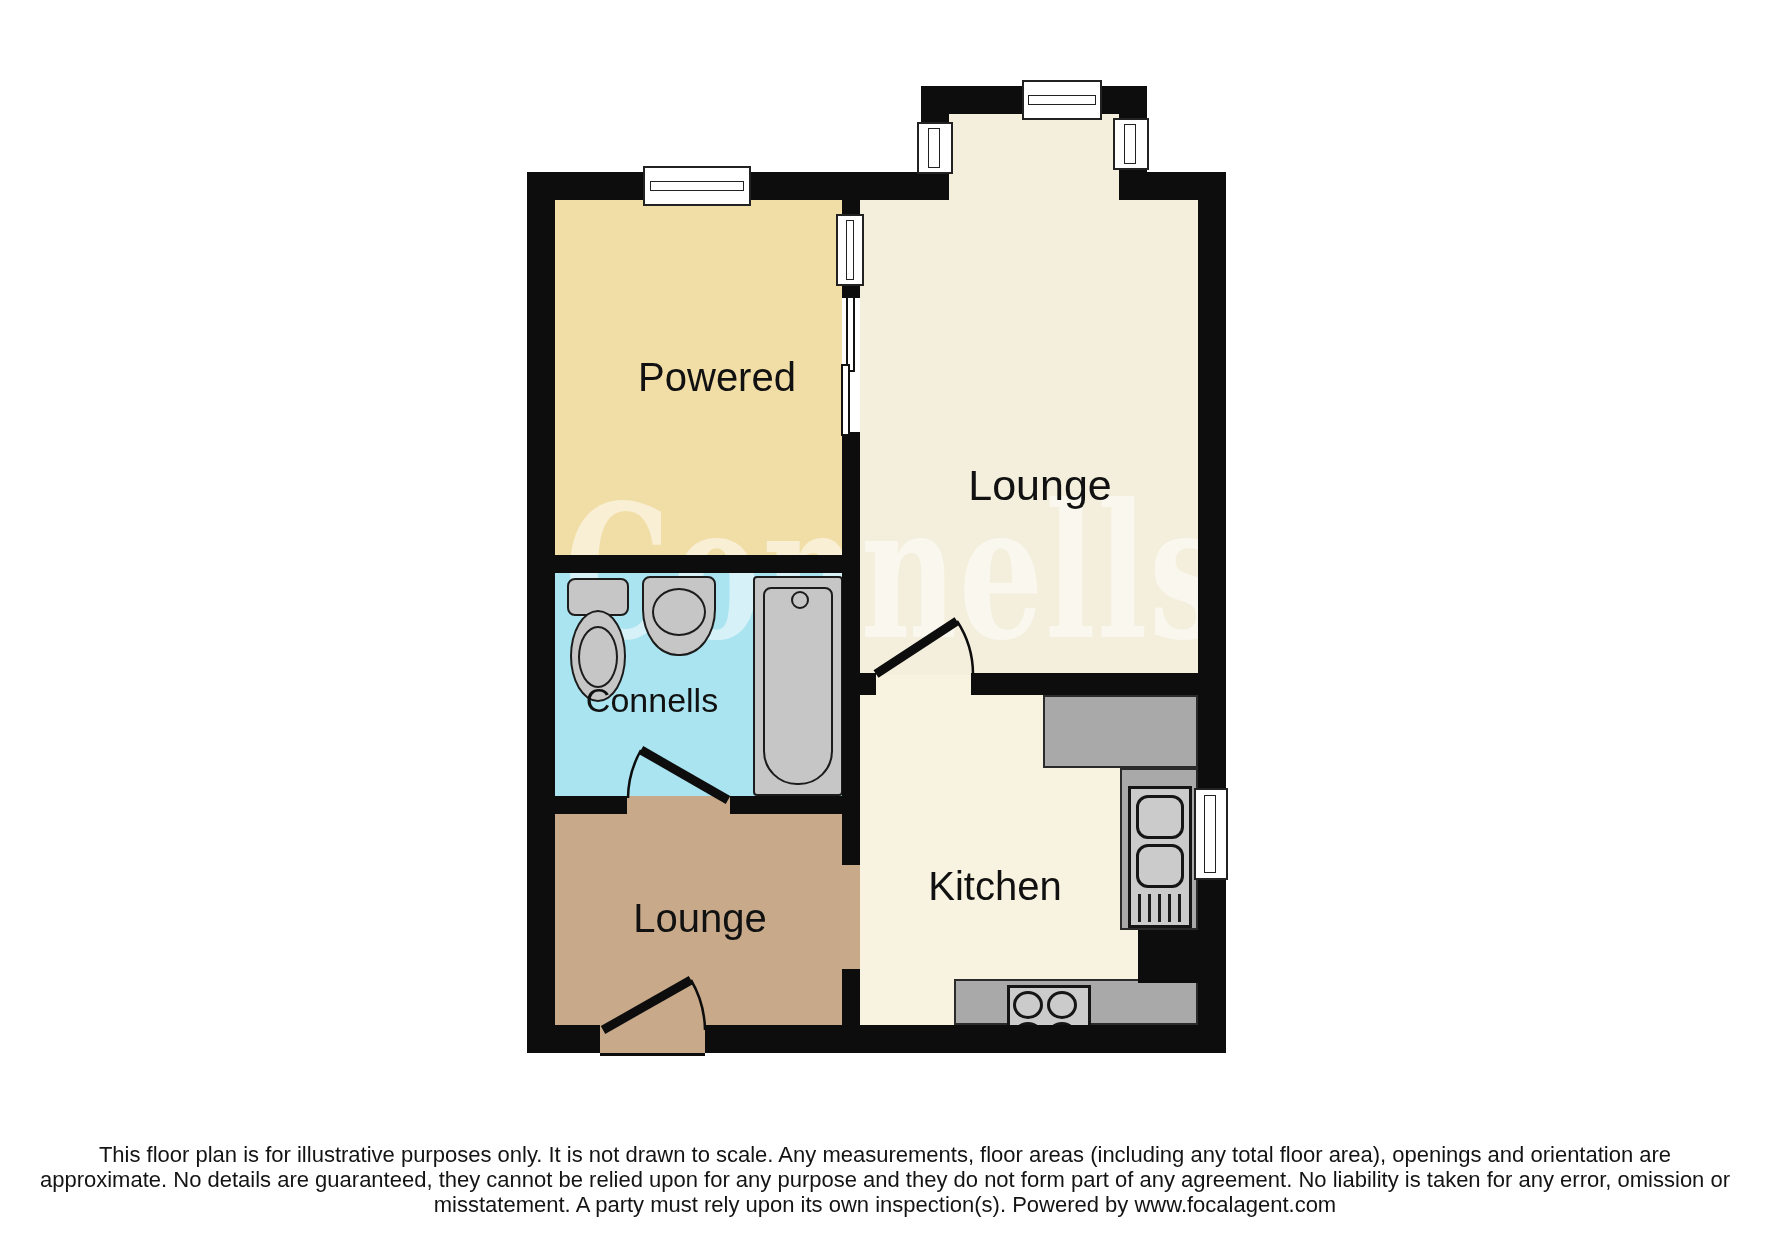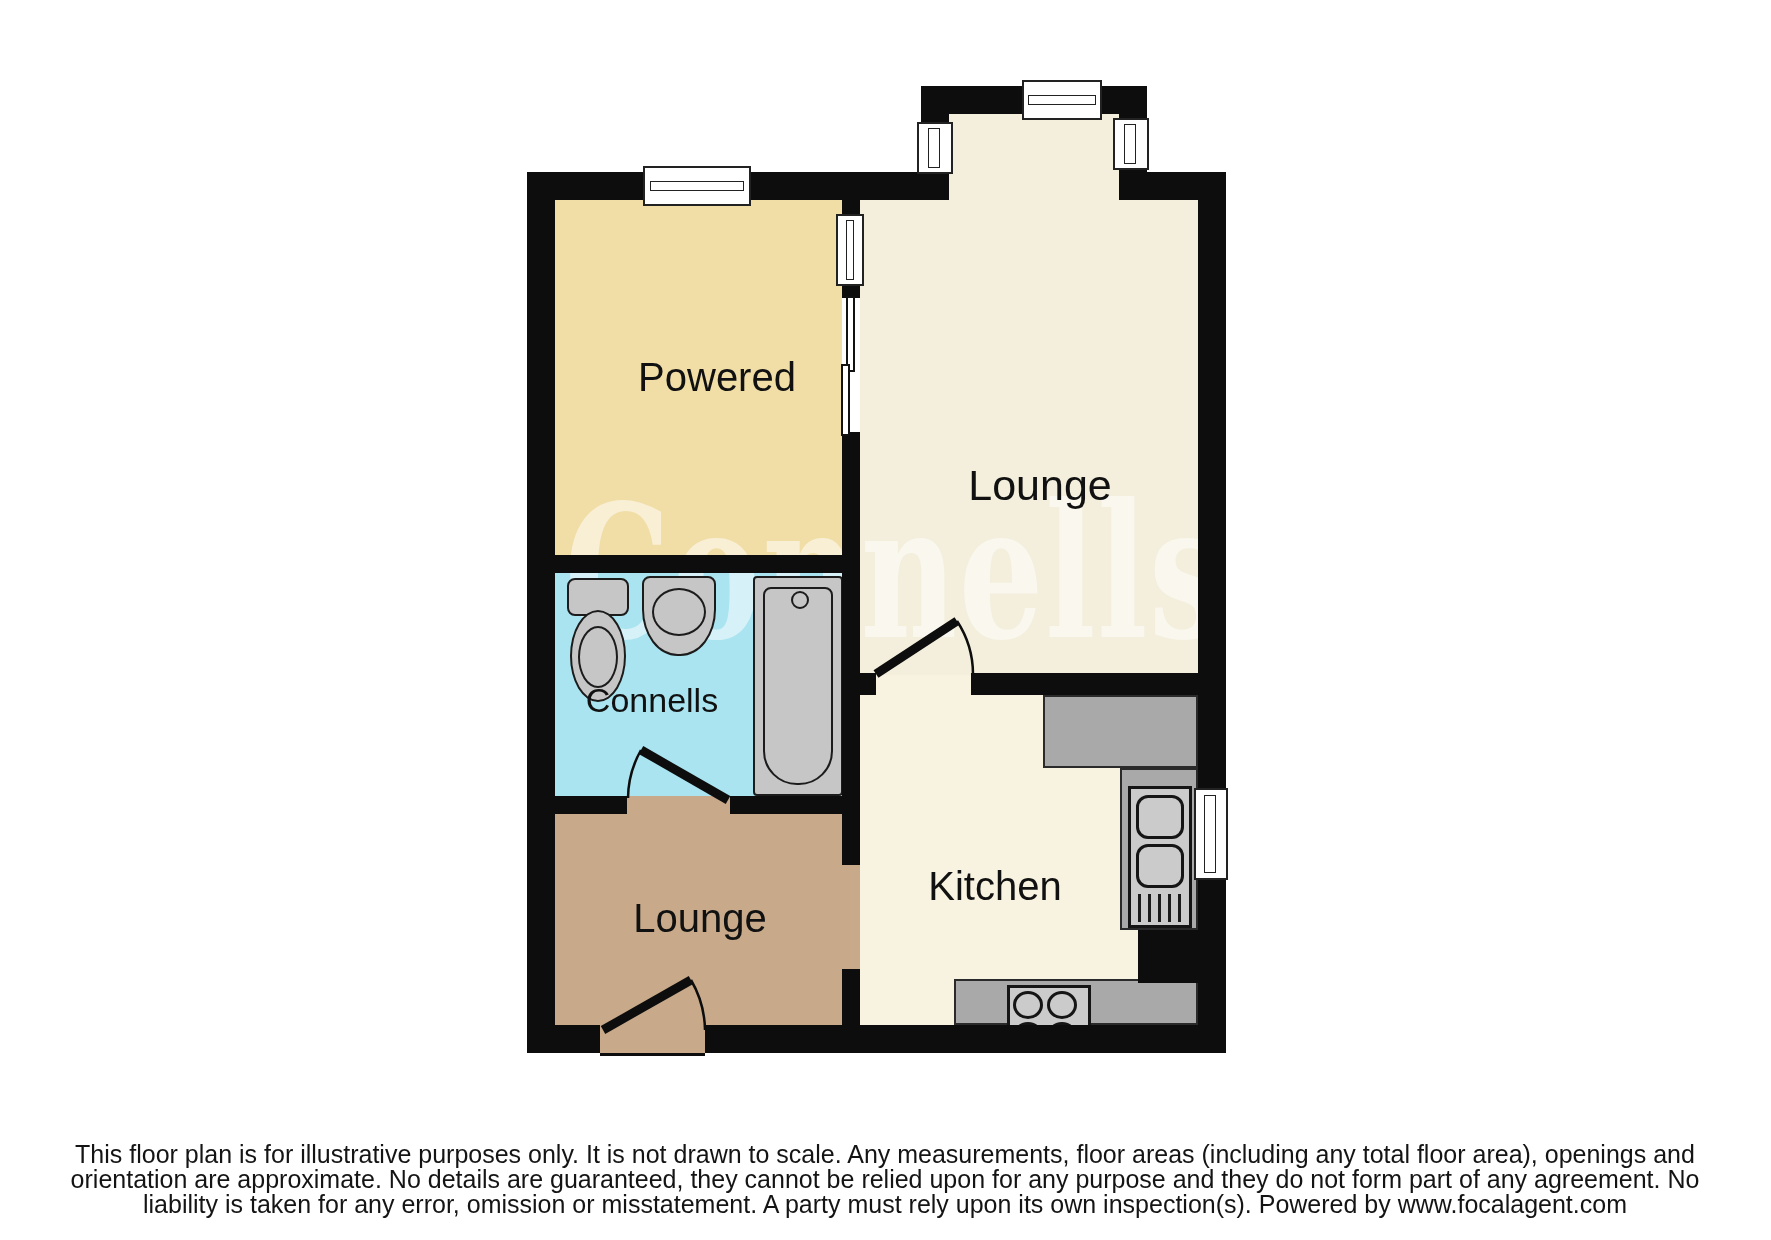--- a/index.html
+++ b/index.html
@@ -15,21 +15,21 @@
   .counter{position:absolute;background:#a9a9a9;border:2px solid #2a2a2a;box-sizing:border-box;z-index:18;}
   .unit{position:absolute;background:#cbcbcb;border:3px solid #151515;box-sizing:border-box;z-index:21;}
   .burner{position:absolute;background:#cbcbcb;border:3px solid #151515;border-radius:50%;box-sizing:border-box;z-index:22;}
   .label{position:absolute;transform:translate(-50%,-50%);color:#111;white-space:nowrap;z-index:60;}
   .doors{position:absolute;left:0;top:0;z-index:50;}
   .watermark{position:absolute;transform:translate(-50%,-50%) scaleX(0.72);
              font-family:"DejaVu Serif","Liberation Serif",serif;font-weight:bold;
              font-size:185px;color:rgba(255,255,255,0.52);letter-spacing:2px;
              white-space:nowrap;z-index:15;}
   .footer{position:absolute;left:35px;top:1142px;width:1700px;text-align:center;
-          font-size:25px;line-height:25px;color:#141414;z-index:60;}
+          font-size:22px;line-height:25px;color:#141414;z-index:60;}
 </style>
 </head>
 <body>
 
 <div class="stage">
 
   <div class="room" style="left:555px;top:200px;width:287px;height:355px;background:#f1dea7;"></div>
   <div class="room" style="left:860px;top:200px;width:338px;height:475px;background:#f3efdc;"></div>
   <div class="room" style="left:949px;top:114px;width:170px;height:86px;background:#f3efdc;"></div>
   <div class="room" style="left:555px;top:573px;width:287px;height:223px;background:#a9e4f0;"></div>

